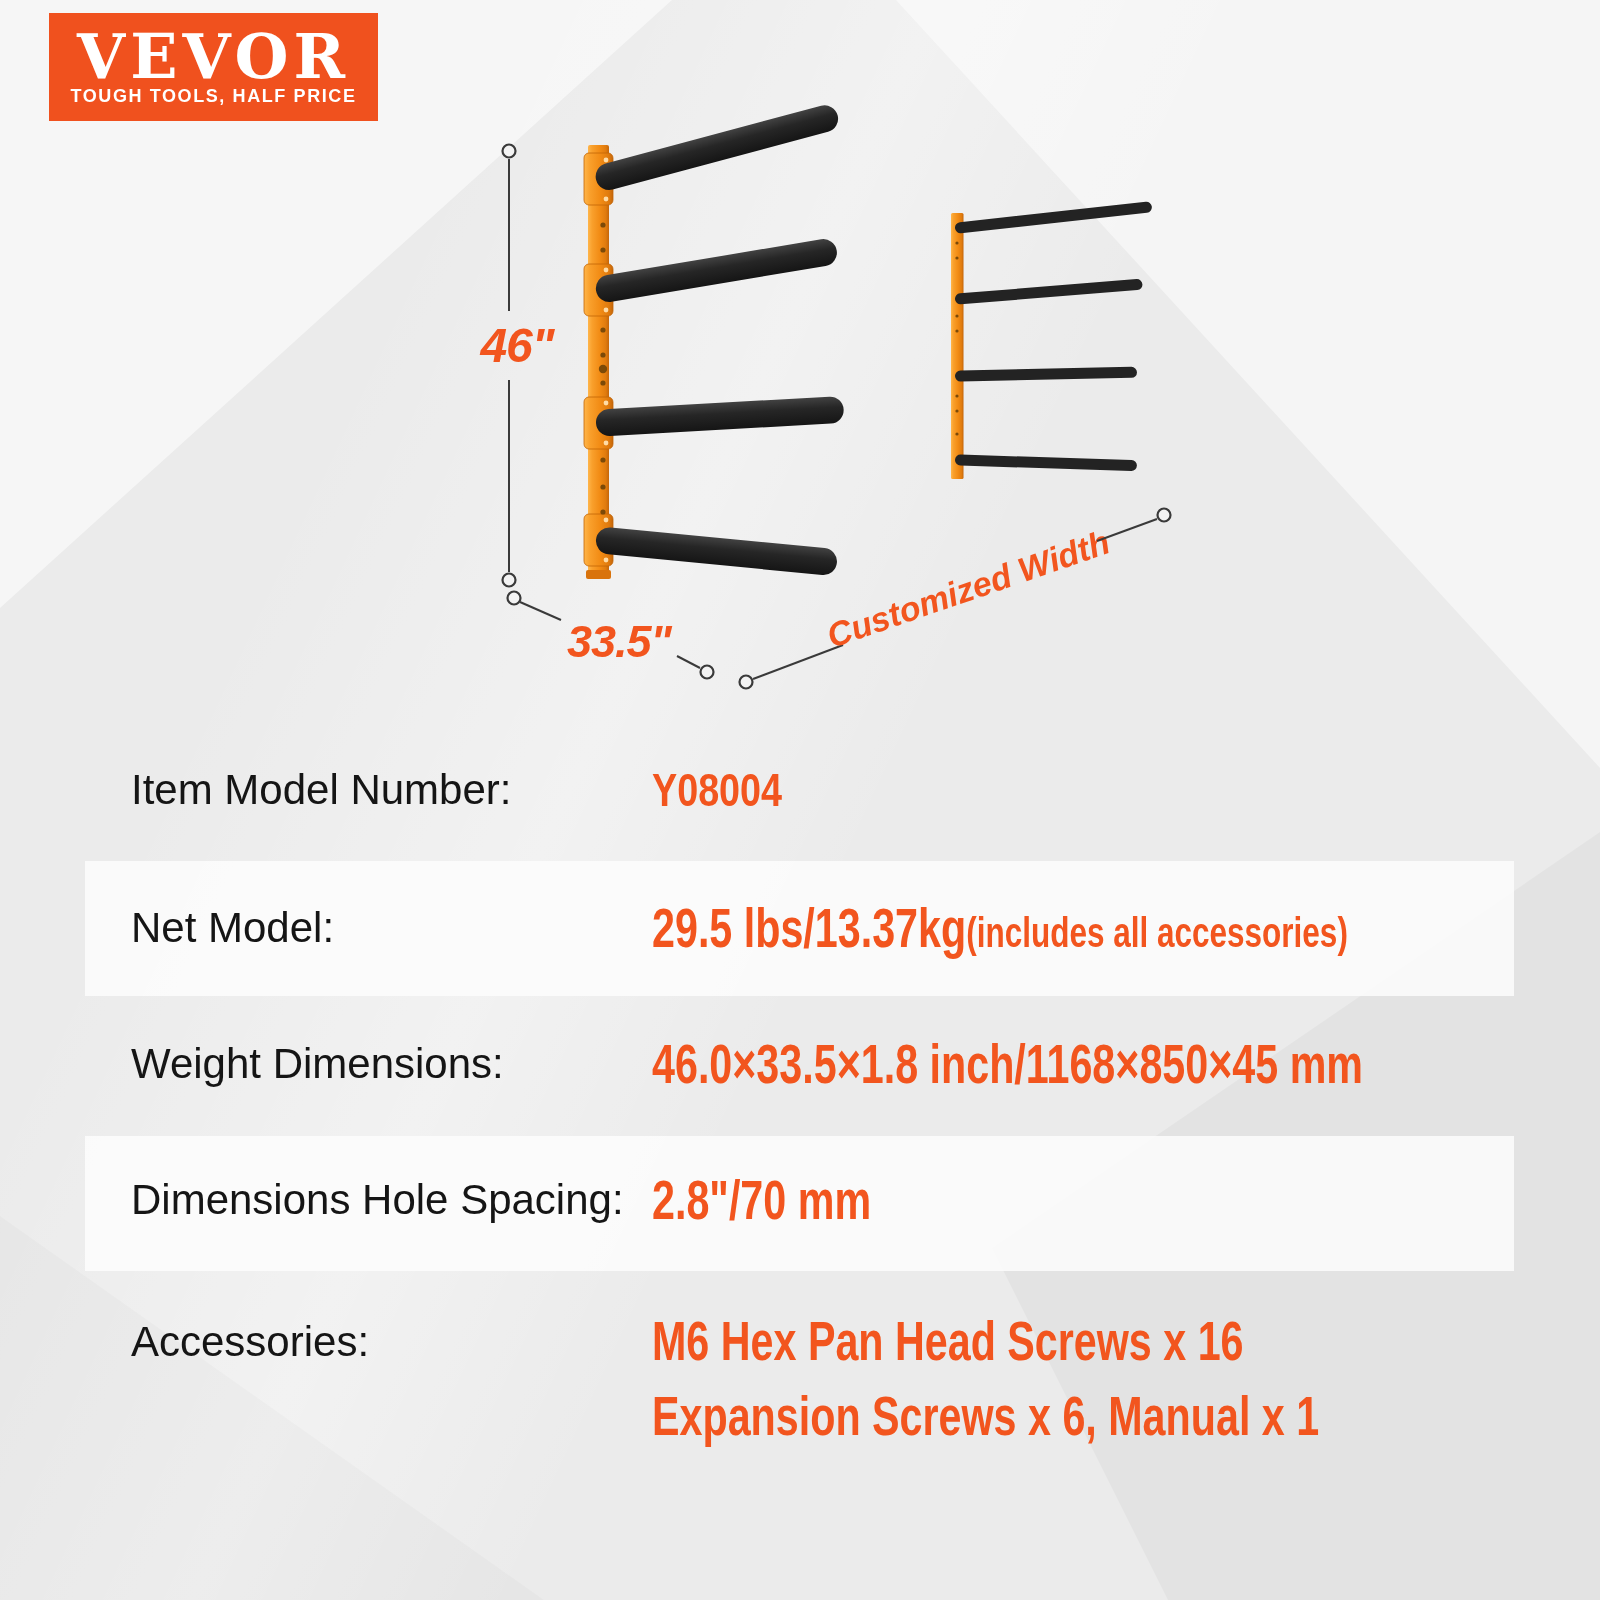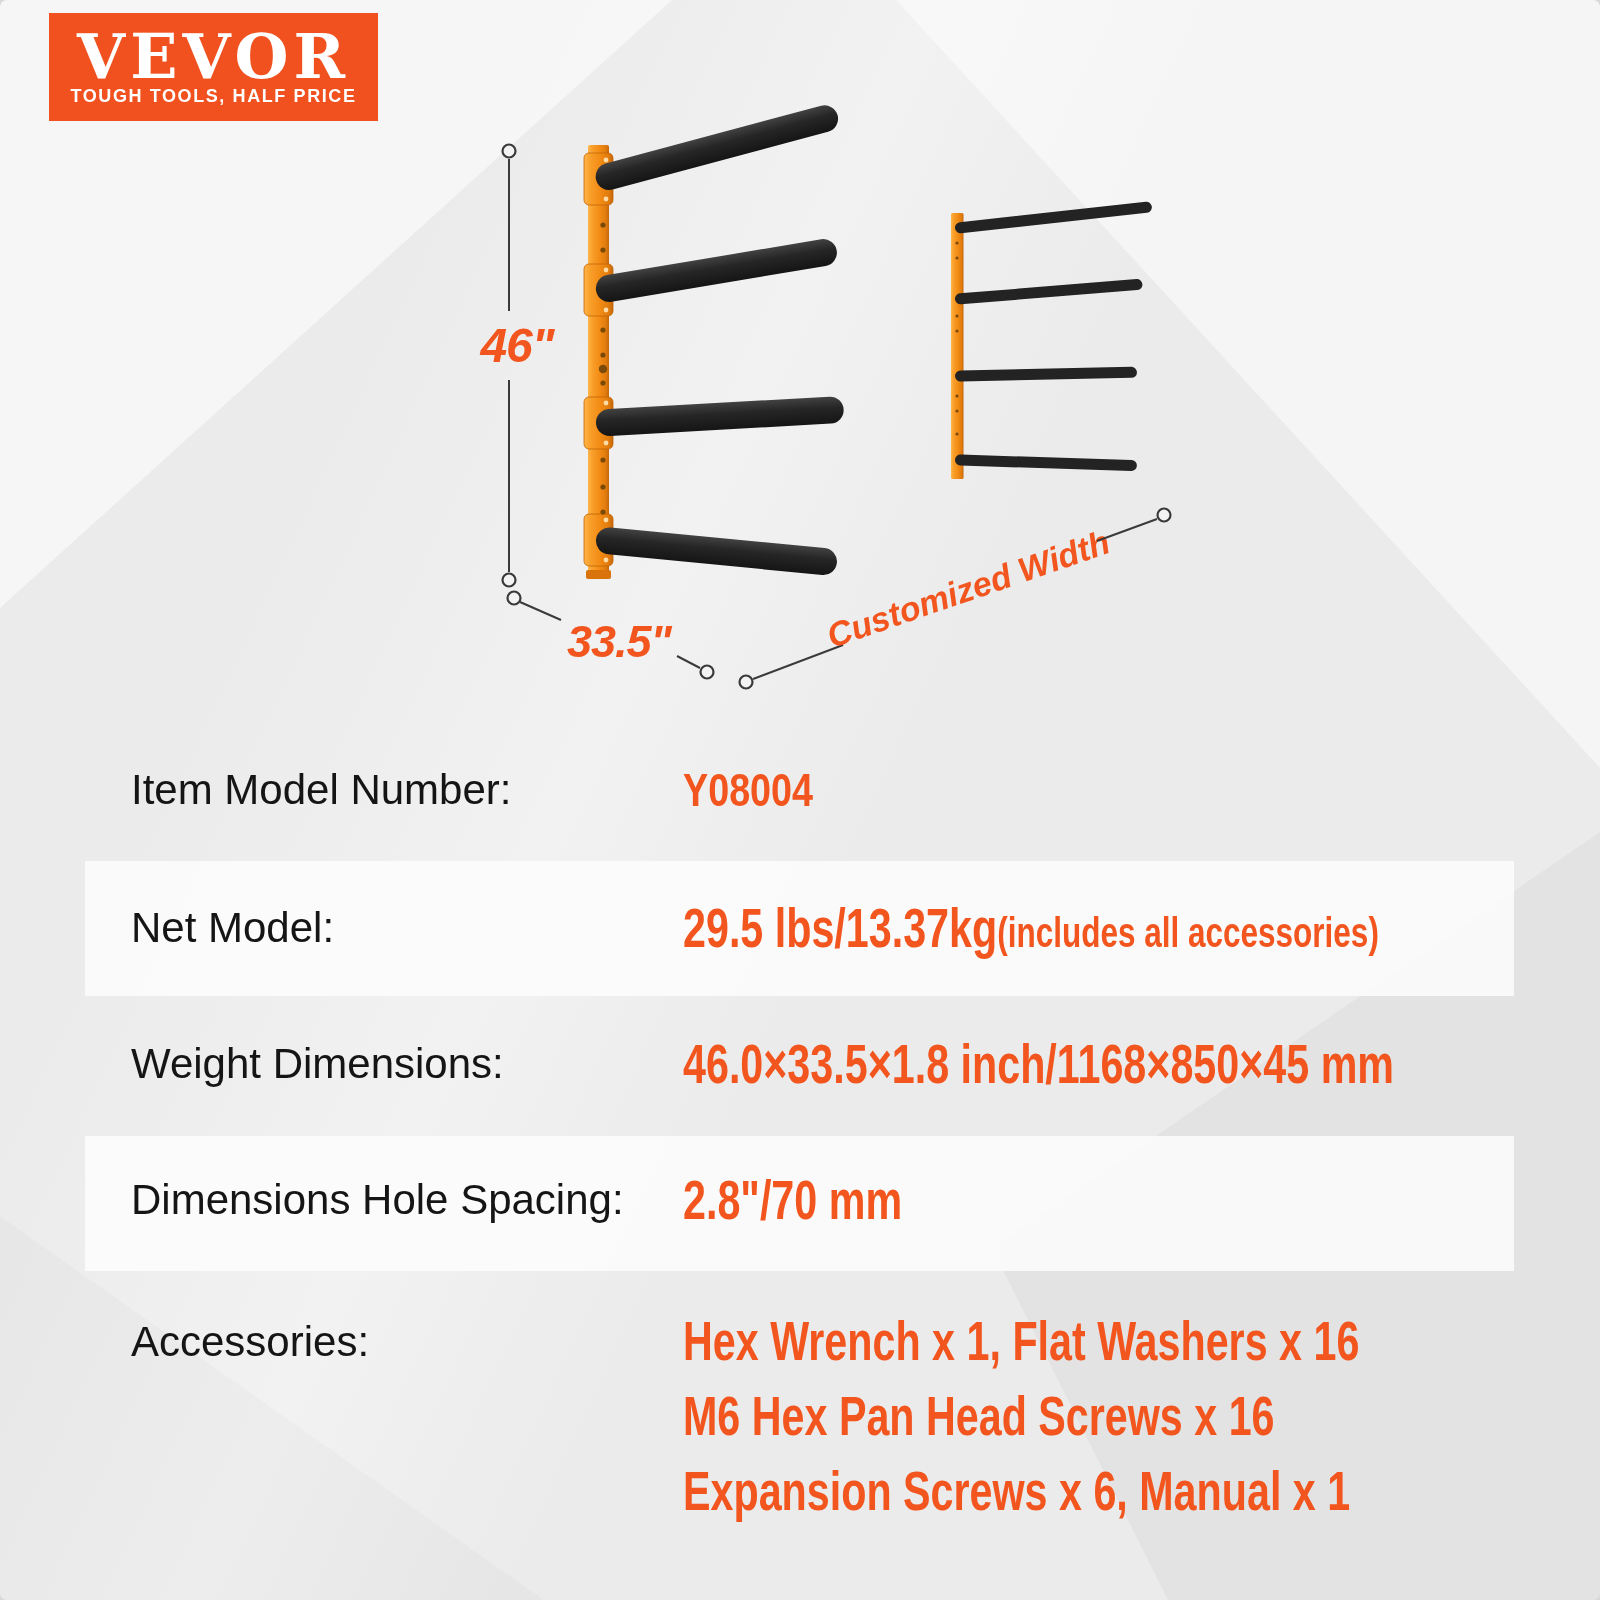--- a/index.html
+++ b/index.html
@@ -1,20 +1,19 @@
 <!DOCTYPE html>
 <html><head>
 <meta charset="utf-8">
 <style>
   html,body{margin:0;padding:0;background:#d8d8d8;}
   .canvas{
     position:relative;width:1600px;height:1600px;overflow:hidden;
     background:#ebebeb;
     font-family:"Liberation Sans",sans-serif;
-    border-radius:7px;
   }
   
   .sheen{position:absolute;inset:0;pointer-events:none;}
   .sheen-tl{background:rgba(255,255,255,.55);clip-path:polygon(0 0,42% 0,0 38%);}
   .sheen-tr{background:rgba(255,255,255,.5);clip-path:polygon(56% 0,100% 0,100% 48%);}
   .sheen-mid{background:linear-gradient(295deg,rgba(255,255,255,0) 46%,rgba(255,255,255,.35) 60%,rgba(255,255,255,0) 78%);}
   .sheen-br{background:rgba(0,0,0,.03);clip-path:polygon(62% 78%,73% 100%,100% 100%,100% 52%);}
   .sheen-bl{background:rgba(0,0,0,.02);clip-path:polygon(0 76%,34% 100%,0 100%);}
 
   
@@ -43,21 +42,21 @@
 
   
   .stripe{position:absolute;left:85px;width:1429px;height:135px;background:rgba(253,253,253,.85);}
   .spec-row{position:absolute;left:0;width:1600px;}
   .spec-label{
     position:absolute;left:131px;font-size:42px;line-height:54px;
     color:#151515;letter-spacing:0;white-space:nowrap;
   }
   .spec-value{
     position:absolute;left:652px;color:#F2551E;font-weight:700;
-    font-size:55px;line-height:54px;white-space:nowrap;margin-left:31px;
+    font-size:55px;line-height:54px;white-space:nowrap;
   }
   .cond{display:inline-block;transform:scaleX(.75);transform-origin:0 50%;letter-spacing:0;}
   .cond-wide{display:inline-block;transform:scaleX(.82);transform-origin:0 50%;}
   .model-value{font-size:46px;}
   .value-note{font-size:42px;}
   .acc-line{line-height:55px;margin-bottom:20px;}
 </style>
 </head>
 <body>
 
@@ -215,19 +214,18 @@
   <div class="spec-row" style="top:1173px">
     <div class="spec-label">Dimensions Hole Spacing:</div>
     <div class="spec-value">
       <span class="cond">2.8"/70 mm</span>
     </div>
   </div>
 
   <div class="spec-row" style="top:1314px">
     <div class="spec-label" style="line-height:55px">Accessories:</div>
     <div class="spec-value">
-      <div class="acc-line"><span class="cond">Hex Wrench x 1,  Flat Washers x 16</span></div>
       <div class="acc-line"><span class="cond">M6 Hex Pan Head Screws x 16</span></div>
       <div class="acc-line"><span class="cond">Expansion Screws x 6,  Manual x 1</span></div>
     </div>
   </div>
 
 </div>
 
 </body></html>

